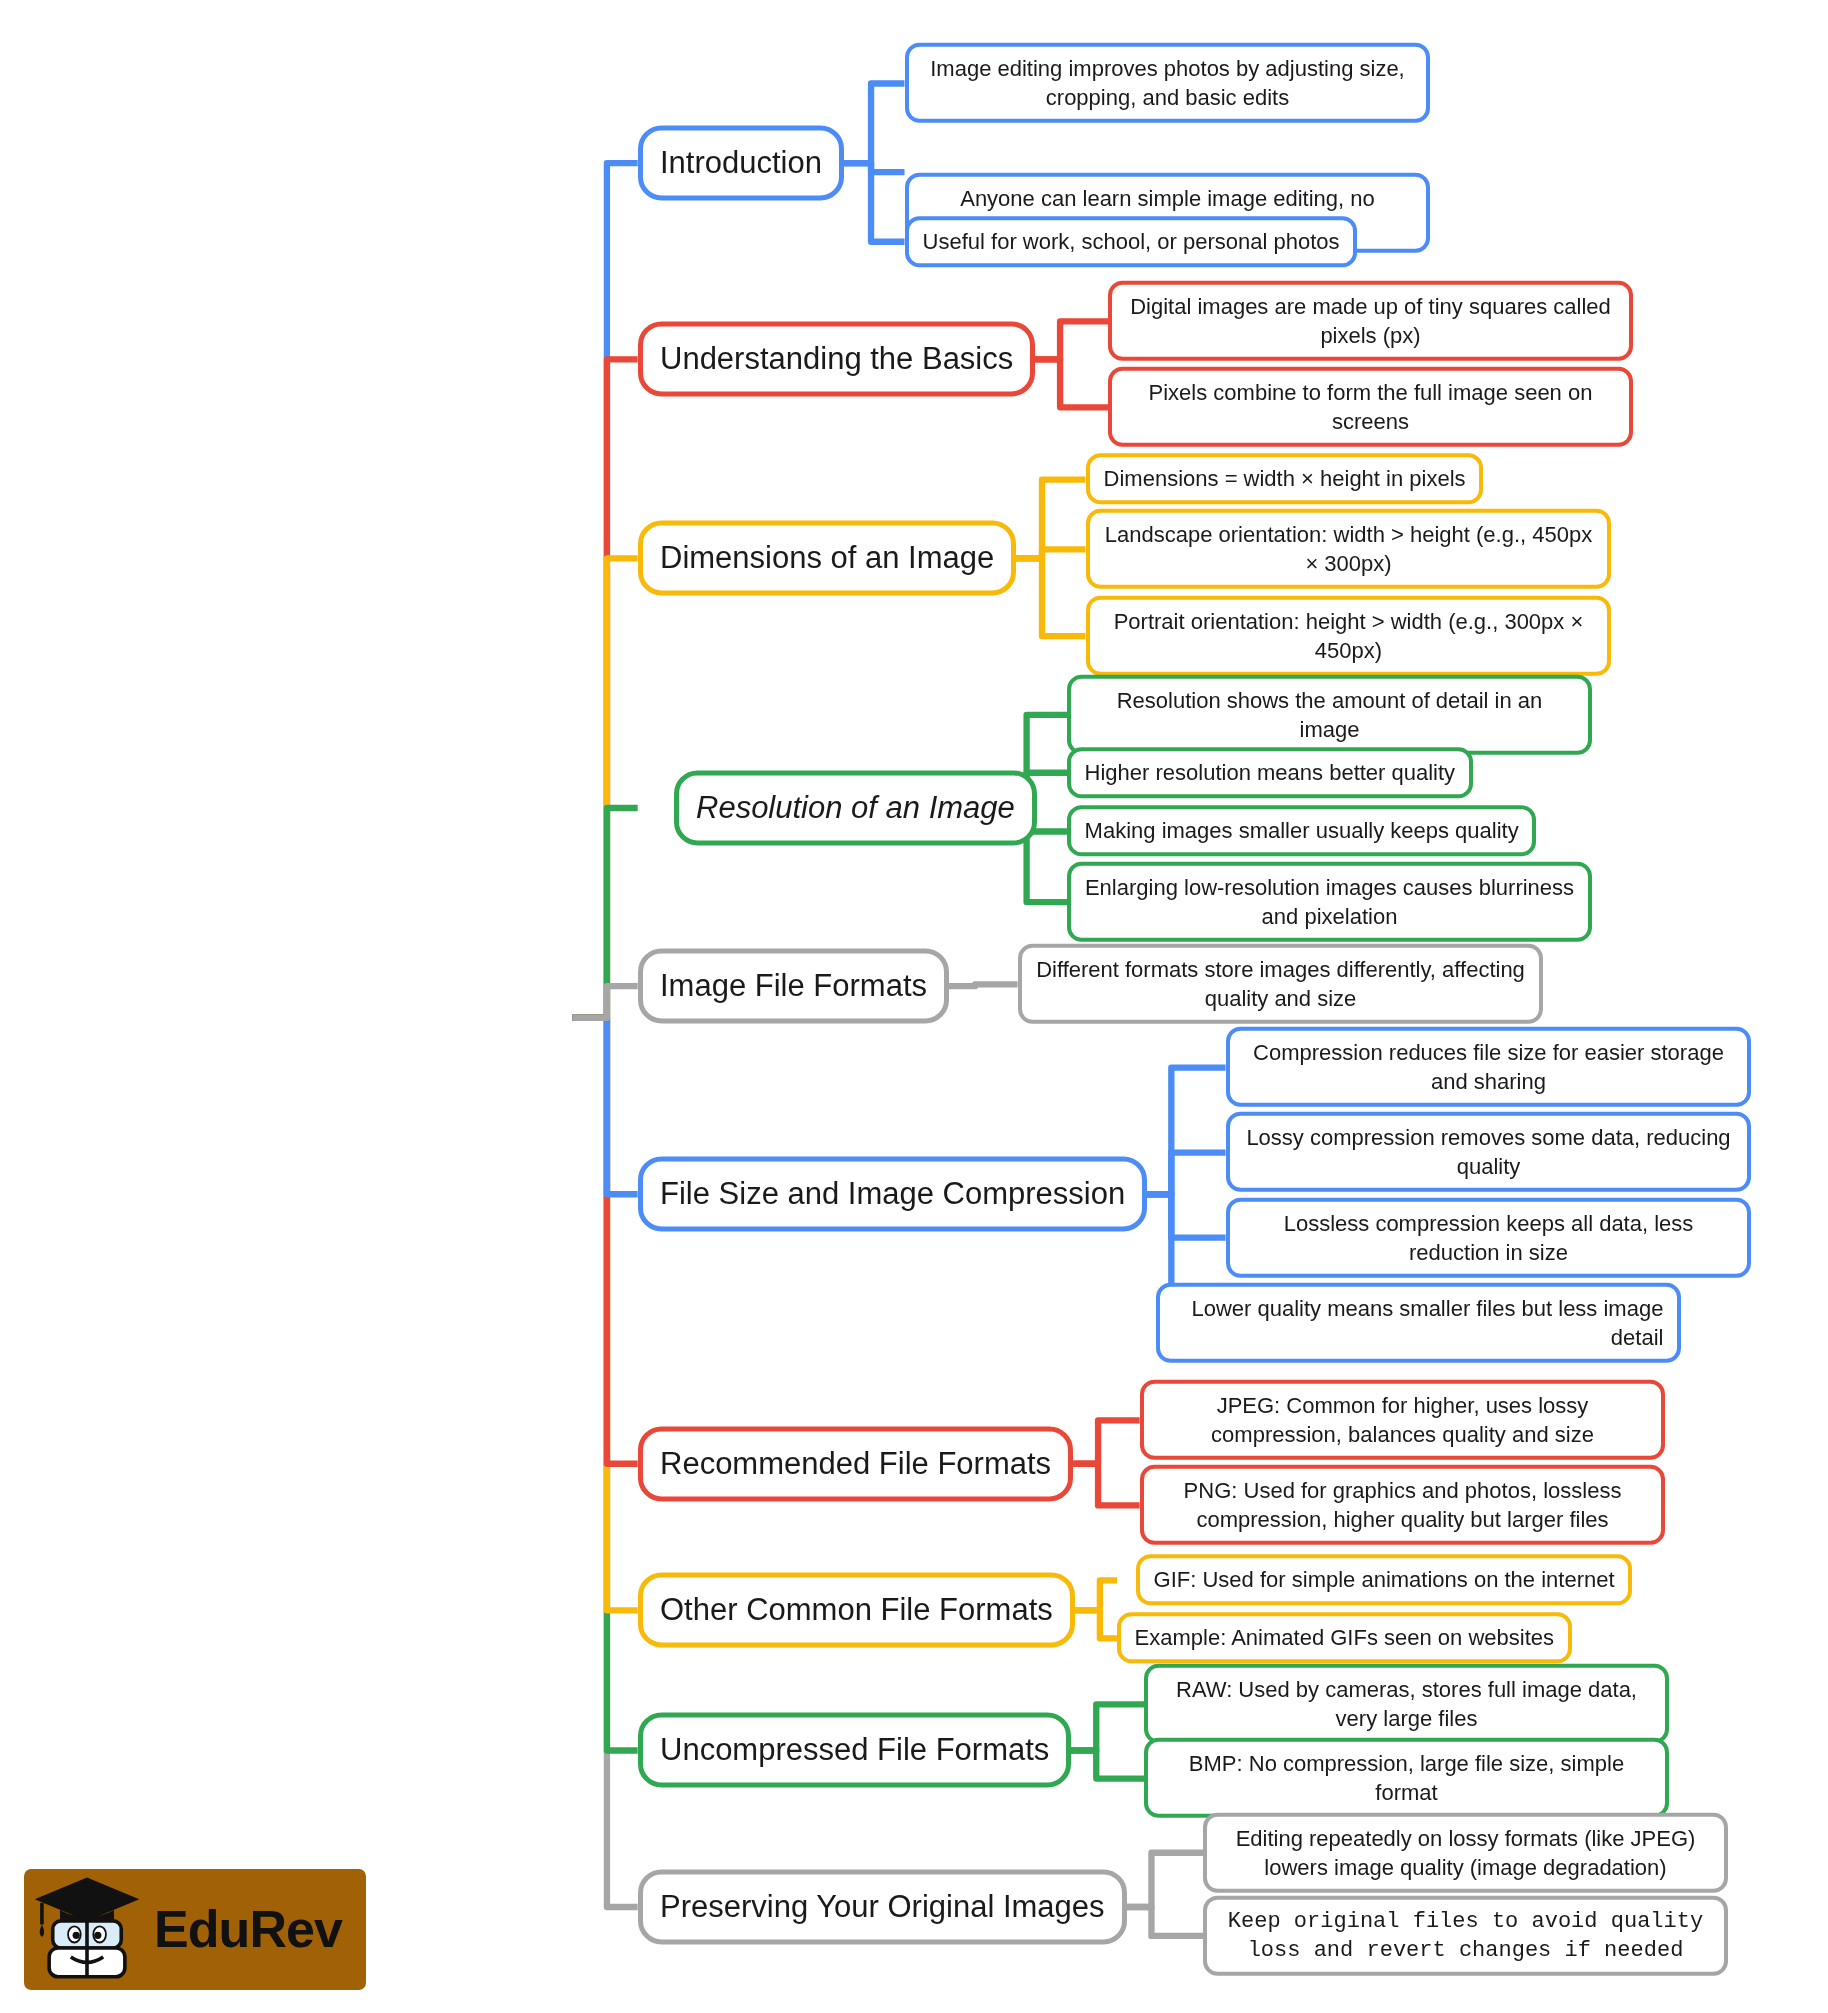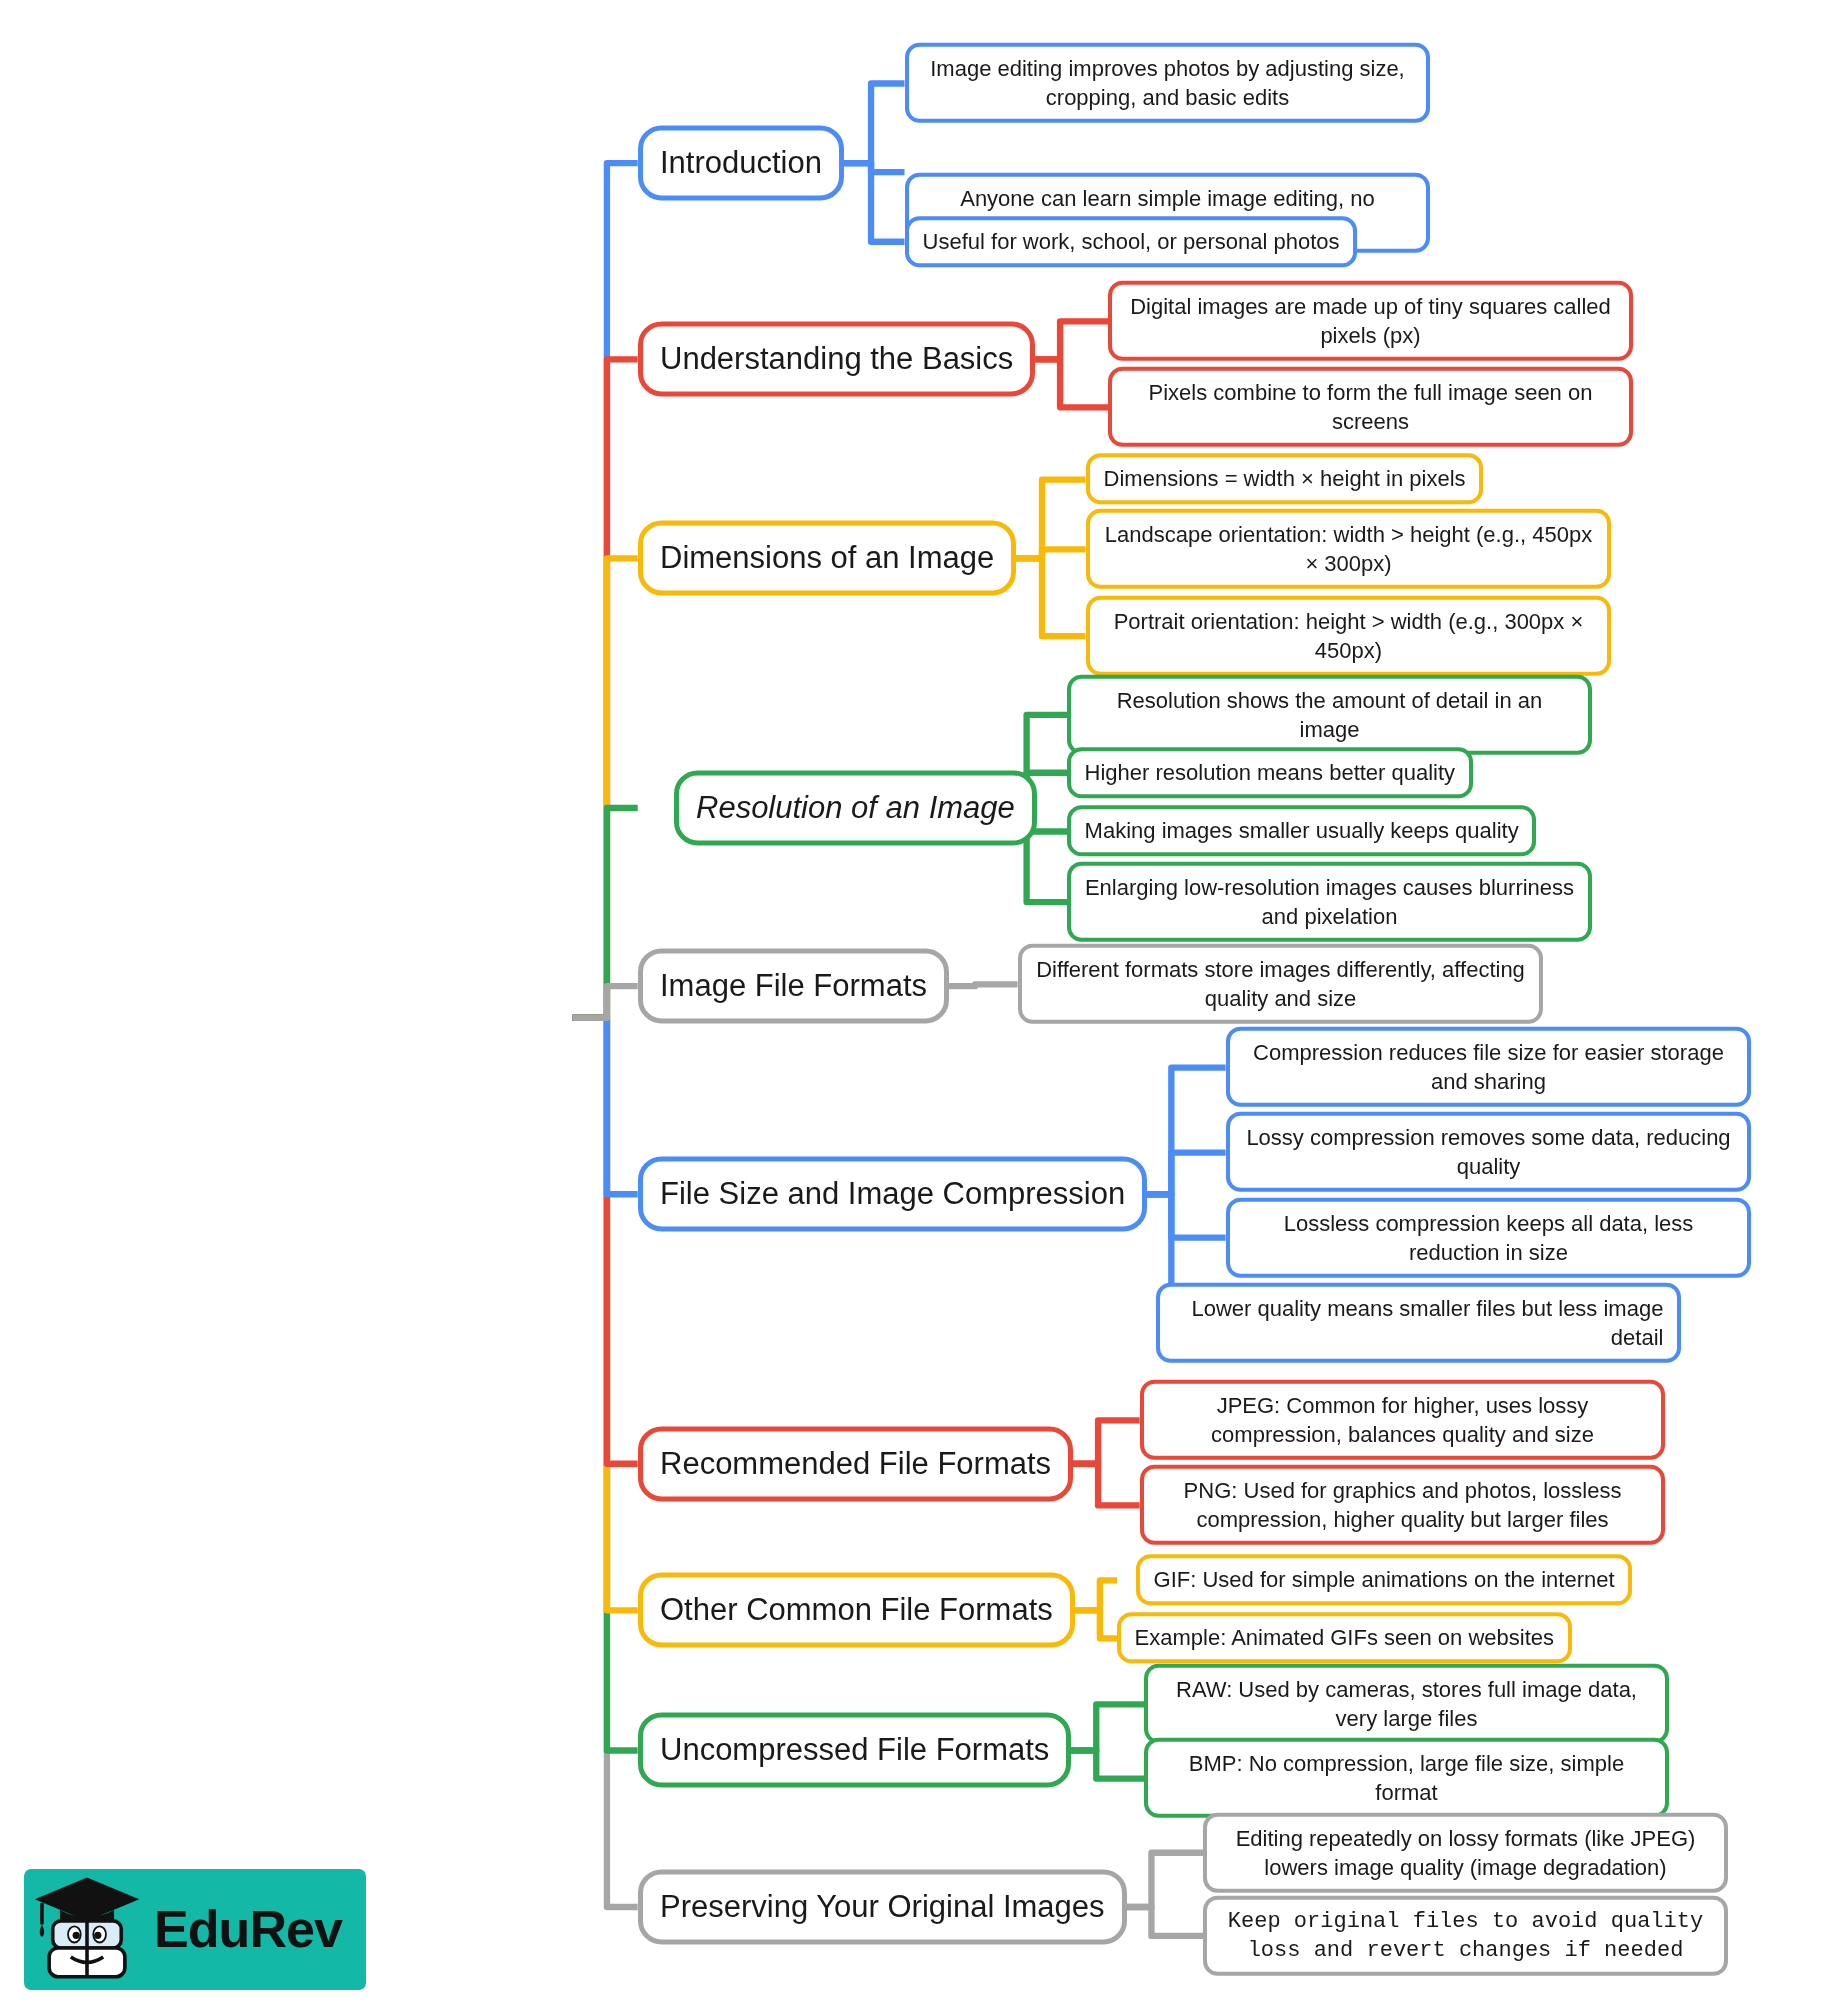--- a/index.html
+++ b/index.html
@@ -7,21 +7,21 @@
   .canvas{position:relative;width:1828px;height:2014px;background:#ffffff;overflow:hidden;}
   #links{position:absolute;left:0;top:0;z-index:0;}
   .node{position:absolute;transform:translateY(-50%);background:#ffffff;color:#1a1a1a;z-index:1;box-sizing:border-box;}
   .root{background:#000000;color:#ffffff;font-weight:bold;font-size:33px;line-height:1.36;
         width:482px;text-align:center;border-radius:18px;padding:12.7px 12.7px;z-index:2;}
   .branch{font-size:31px;line-height:1.2;white-space:nowrap;border:5.4px solid #000;
           border-radius:23.5px;padding:14px 17px;}
   .child{font-size:22px;line-height:1.32;text-align:center;border:4.5px solid #000;
          border-radius:14.5px;padding:7.2px 13.6px;max-width:525px;width:max-content;}
   .logo{position:absolute;left:23.5px;top:1869px;display:flex;align-items:center;gap:9px;
-        background:#14b8a6;border-radius:7.2px;padding:5.4px 23.5px 5.4px 5.4px;z-index:1;}
+        background:#a16207;border-radius:7.2px;padding:5.4px 23.5px 5.4px 5.4px;z-index:1;}
   .logo-text{font-size:52px;font-weight:bold;color:#111111;letter-spacing:-0.9px;}
 </style>
 </head>
 <body>
 
 <div class="canvas">
   <svg id="links" width="1828" height="2014" viewBox="0 0 2021 2226">
       <path d="M 633 1125 H 671 V 2108 H 705" fill="none" stroke="#a6a6a6" stroke-width="7" stroke-linejoin="round"></path>
       <path d="M 633 1125 H 671 V 180 H 705" fill="none" stroke="#4b8cf6" stroke-width="7" stroke-linejoin="round"></path>
       <path d="M 633 1125 H 671 V 1935 H 705" fill="none" stroke="#30a852" stroke-width="7" stroke-linejoin="round"></path>

